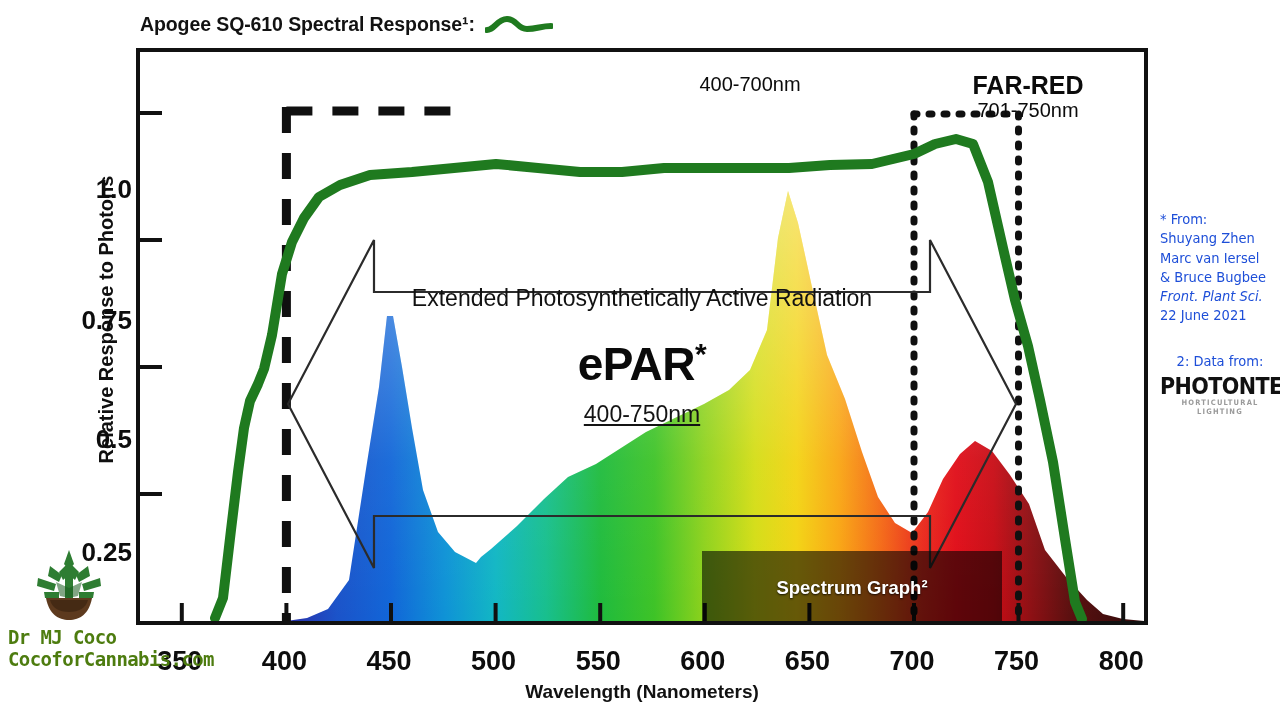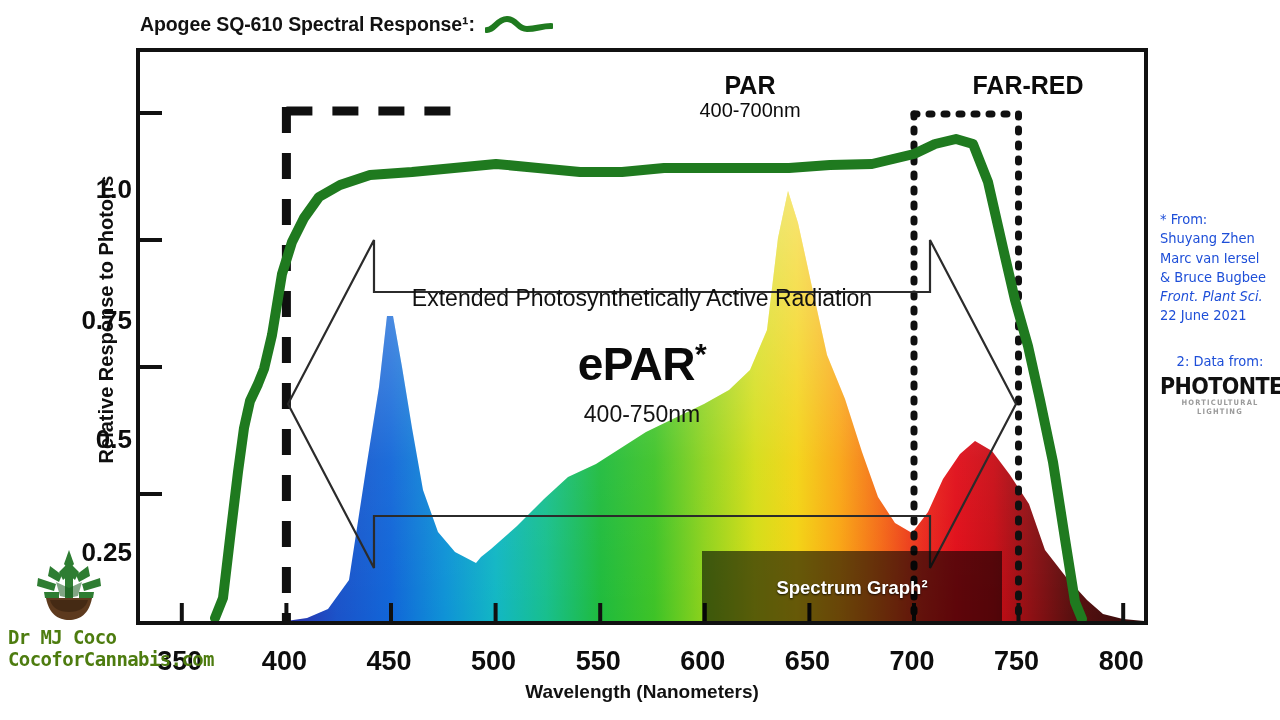--- a/index.html
+++ b/index.html
@@ -135,20 +135,21 @@
     letter-spacing: -0.5px;
   }
   #epar-title sup { font-size: 30px; }
   #epar-range {
     position: absolute;
     width: 420px;
     text-align: center;
     font-size: 23px;
     font-weight: 500;
     color: #141414;
+    text-decoration: underline;
   }
 
   
   #caption-box {
     position: absolute;
     left: 562px;
     top: 499px;
     width: 300px;
     height: 73px;
     background: rgba(0,0,0,0.58);
@@ -345,25 +346,25 @@
 
       <path d="M75,566 L83,546 L91,478 L98,420 L104,376 L110,349 L118,332
                L124,317 L132,283 L142,222 L152,190 L164,166 L179,145 L200,133
                L230,123 L272,120 L314,116 L356,112 L398,116 L440,120 L482,120
                L524,116 L565,116 L607,116 L649,116 L690,113 L732,112 L753,107
                L774,102 L795,92 L816,87 L833,92 L848,130 L863,196 L875,248
                L888,294 L900,348 L913,410 L925,487 L935,550 L942,567" fill="none" stroke="#1f7a1f" stroke-width="10" stroke-linecap="round" stroke-linejoin="round"></path>
     </svg>
 
     <div class="band-label" style="left:490px; top:20px; width:240px;">
-      <div class="band-name">PAR</div>
       <div class="band-range">400-700nm</div>
     </div>
     <div class="band-label" style="left:768px; top:20px; width:240px;">
       <div class="band-name">FAR-RED</div>
+      <div class="band-range">701-750nm</div>
     </div>
 
     <div id="epar-heading" style="left:192px; top:233px;">Extended Photosynthetically Active Radiation</div>
     <div id="epar-title" style="left:292px; top:285px;">
       <span>ePAR</span><sup>*</sup>
     </div>
     <div id="epar-range" style="left:292px; top:349px;">400-750nm</div>
 
     <div id="caption-box">
       <div>Spectrum Graph²</div>

